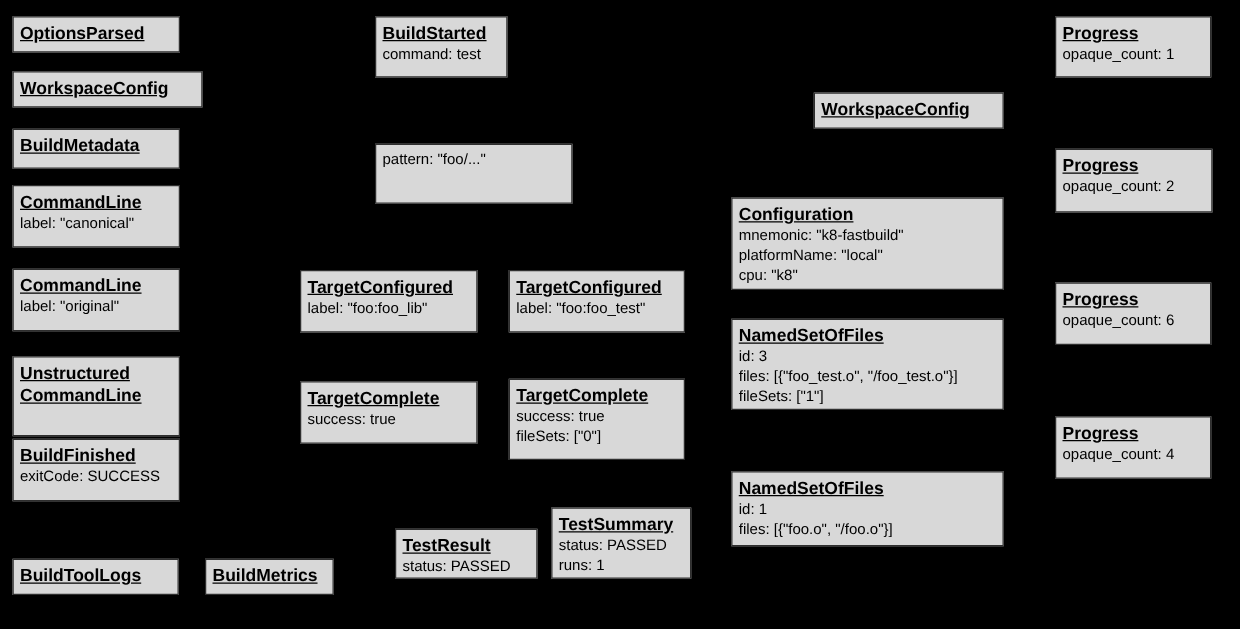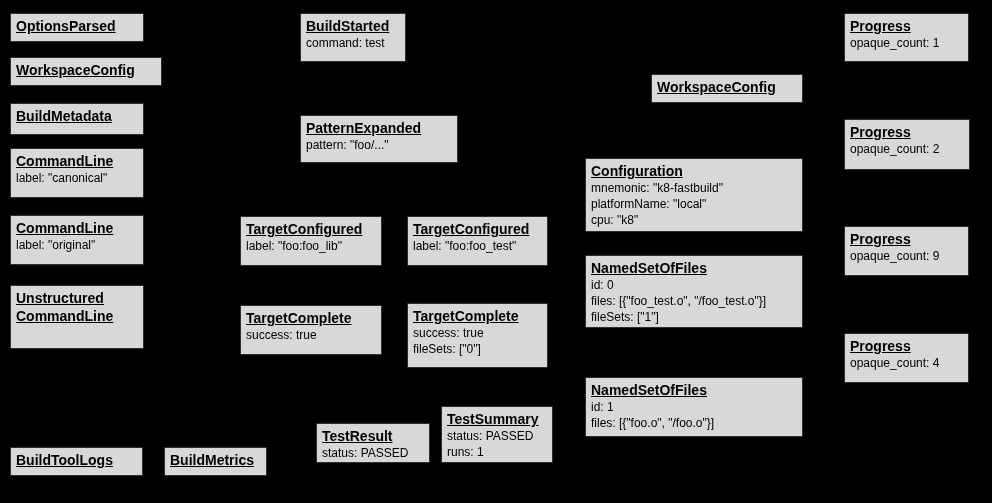--- a/index.html
+++ b/index.html
@@ -62,36 +62,39 @@
   <div class="node" style="left:10px;top:215px;width:134px;height:50px">
     <div class="t">CommandLine</div>
     <div class="f">label: "original"</div>
   </div>
 
   <div class="node" style="left:10px;top:285px;width:134px;height:64px">
     <div class="t">Unstructured</div>
     <div class="t">CommandLine</div>
   </div>
 
+  <div class="node" style="left:10px;top:351px;width:134px;height:50px">
+    <div class="t">BuildFinished</div>
+    <div class="f">exitCode: SUCCESS</div>
+  </div>
 
   <div class="node" style="left:10px;top:447px;width:133px;height:29px">
     <div class="t">BuildToolLogs</div>
   </div>
 
   <div class="node" style="left:164px;top:447px;width:103px;height:29px">
     <div class="t">BuildMetrics</div>
   </div>
 
   <div class="node" style="left:300px;top:13px;width:106px;height:49px">
     <div class="t">BuildStarted</div>
     <div class="f">command: test</div>
   </div>
 
   <div class="node" style="left:300px;top:115px;width:158px;height:48px">
-    <div class="t">PatternExpanded</div>
     <div class="f">pattern: "foo/..."</div>
   </div>
 
   <div class="node" style="left:240px;top:216px;width:142px;height:50px">
     <div class="t">TargetConfigured</div>
     <div class="f">label: "foo:foo_lib"</div>
   </div>
 
   <div class="node" style="left:407px;top:216px;width:141px;height:50px">
     <div class="t">TargetConfigured</div>
@@ -126,21 +129,21 @@
 
   <div class="node" style="left:585px;top:158px;width:218px;height:74px">
     <div class="t">Configuration</div>
     <div class="f">mnemonic: "k8-fastbuild"</div>
     <div class="f">platformName: "local"</div>
     <div class="f">cpu: "k8"</div>
   </div>
 
   <div class="node" style="left:585px;top:255px;width:218px;height:73px">
     <div class="t">NamedSetOfFiles</div>
-    <div class="f">id: 0</div>
+    <div class="f">id: 3</div>
     <div class="f">files: [{"foo_test.o", "/foo_test.o"}]</div>
     <div class="f">fileSets: ["1"]</div>
   </div>
 
   <div class="node" style="left:585px;top:377px;width:218px;height:60px">
     <div class="t">NamedSetOfFiles</div>
     <div class="f">id: 1</div>
     <div class="f">files: [{"foo.o", "/foo.o"}]</div>
   </div>
 
@@ -149,21 +152,21 @@
     <div class="f">opaque_count: 1</div>
   </div>
 
   <div class="node" style="left:844px;top:119px;width:126px;height:51px">
     <div class="t">Progress</div>
     <div class="f">opaque_count: 2</div>
   </div>
 
   <div class="node" style="left:844px;top:226px;width:125px;height:50px">
     <div class="t">Progress</div>
-    <div class="f">opaque_count: 9</div>
+    <div class="f">opaque_count: 6</div>
   </div>
 
   <div class="node" style="left:844px;top:333px;width:125px;height:50px">
     <div class="t">Progress</div>
     <div class="f">opaque_count: 4</div>
   </div>
 
 </div>
 
 </body></html>

